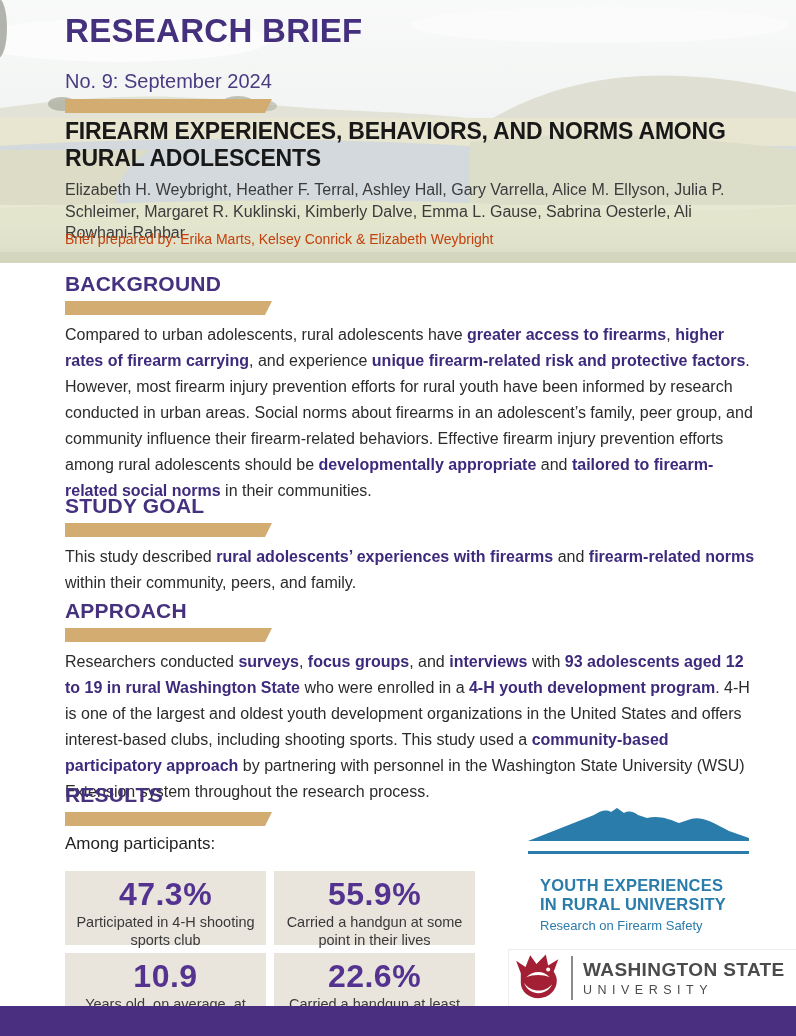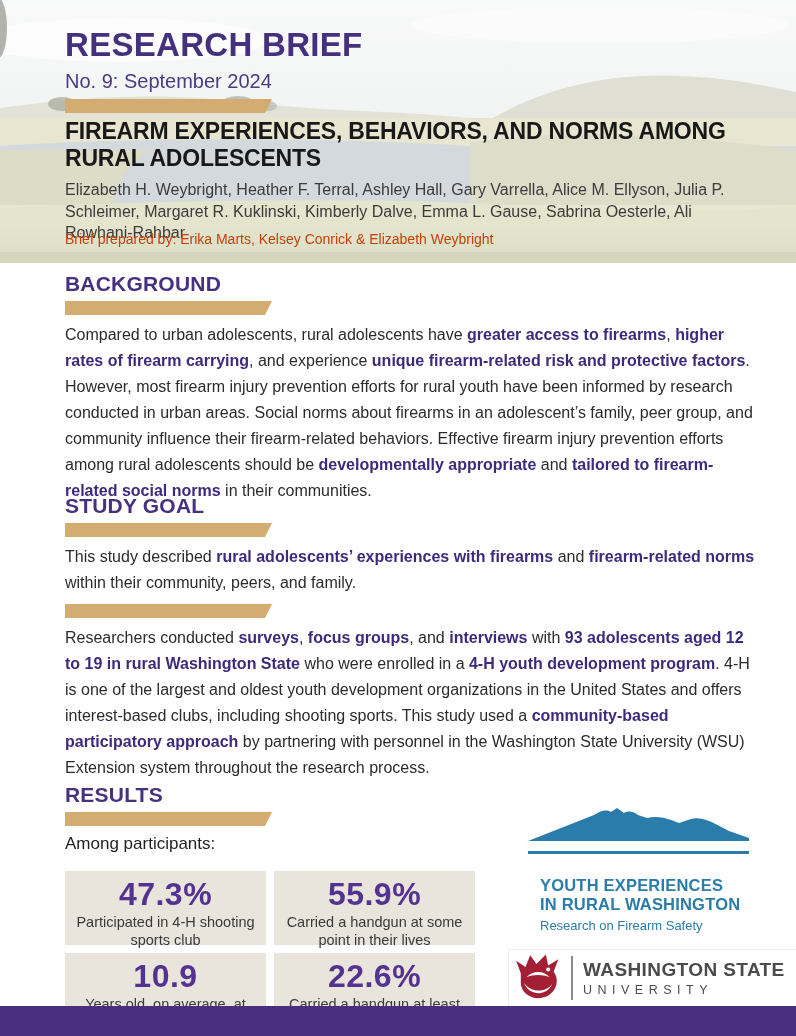--- a/index.html
+++ b/index.html
@@ -5,21 +5,21 @@
   html,body{margin:0;padding:0;background:#ffffff;}
   .page{
     position:relative;width:796px;height:1036px;background:#ffffff;overflow:hidden;
     font-family:"Liberation Sans",sans-serif;-webkit-font-smoothing:antialiased;
   }
   
   .hero{position:absolute;top:0;left:0;width:796px;height:263px;}
   .hero svg.landscape{position:absolute;top:0;left:0;}
   .hero .wash{position:absolute;inset:0;background:rgba(255,255,255,0.44);}
   .hero-content{position:absolute;top:0;left:0;width:796px;height:263px;}
-  .kicker{position:absolute;left:65px;top:26px;font-size:33px;font-weight:800;
+  .kicker{position:absolute;left:65px;top:12px;font-size:33px;font-weight:800;
     letter-spacing:.3px;color:#45307d;}
   .issue{position:absolute;left:65px;top:70px;font-size:20px;color:#4a3b80;}
   .tanbar{width:207px;height:14px;background:#d3ac72;
     clip-path:polygon(0 0,100% 0,calc(100% - 7px) 100%,0 100%);}
   .hero .tanbar{position:absolute;left:65px;top:99px;}
   .doc-title{position:absolute;left:65px;top:118px;width:700px;font-size:23px;
     line-height:27px;font-weight:700;color:#181818;letter-spacing:-0.2px;}
   .authors{position:absolute;left:65px;top:179px;width:692px;font-size:16px;
     line-height:21.5px;color:#3b3b3b;}
   .prepared{position:absolute;left:65px;top:231px;width:692px;font-size:14px;
@@ -113,20 +113,21 @@
     <p class="body-par"><span>Compared to urban adolescents, rural adolescents have </span><span class="hl">greater access to firearms</span><span>, </span><span class="hl">higher rates of firearm carrying</span><span>, and experience </span><span class="hl">unique firearm-related risk and protective factors</span><span>. However, most firearm injury prevention efforts for rural youth have been informed by research conducted in urban areas. Social norms about firearms in an adolescent’s family, peer group, and community influence their firearm-related behaviors. Effective firearm injury prevention efforts among rural adolescents should be </span><span class="hl">developmentally appropriate</span><span> and </span><span class="hl">tailored to firearm-related social norms</span><span> in their communities.</span></p>
   </div>
 
   <div class="section" id="sec-study-goal">
     <div class="section-heading">STUDY GOAL</div>
     <div class="tanbar"></div>
     <p class="body-par"><span>This study described </span><span class="hl">rural adolescents’ experiences with firearms</span><span> and </span><span class="hl">firearm-related norms</span><span> within their community, peers, and family.</span></p>
   </div>
 
   <div class="section" id="sec-approach">
+    <div class="section-heading">APPROACH</div>
     <div class="tanbar"></div>
     <p class="body-par"><span>Researchers conducted </span><span class="hl">surveys</span><span>, </span><span class="hl">focus groups</span><span>, and </span><span class="hl">interviews</span><span> with </span><span class="hl">93 adolescents aged 12 to 19 in rural Washington State</span><span> who were enrolled in a </span><span class="hl">4-H youth development program</span><span>. 4-H is one of the largest and oldest youth development organizations in the United States and offers interest-based clubs, including shooting sports. This study used a </span><span class="hl">community-based participatory approach</span><span> by partnering with personnel in the Washington State University (WSU) Extension system throughout the research process.</span></p>
   </div>
 
   <div class="section" id="sec-results">
     <div class="section-heading">RESULTS</div>
     <div class="tanbar"></div>
     <div class="results-intro">Among participants:</div>
 
     <div class="stats-grid">
@@ -148,21 +149,21 @@
       </div>
     </div>
 
     <div class="logos">
       <div class="yerw">
         <svg width="221" height="38" viewBox="0 0 221 38">
           <path fill="#2a7cab" d="M0,36 L66,10 C72,6 78,4 83,7 L89,3 L96,8 C101,5 106,7 110,10 L119,13 C131,10 141,14 151,18 L163,14 C174,11 186,18 201,26 L221,33 L221,36 Z"></path>
         </svg>
         <div class="yerw-rule"></div>
         <div class="yerw-text">YOUTH EXPERIENCES</div>
-        <div class="yerw-text" style="margin-top:0;">IN RURAL WASHINGTON</div>
+        <div class="yerw-text" style="margin-top:0;">IN RURAL UNIVERSITY</div>
         <div class="yerw-tagline">Research on Firearm Safety</div>
       </div>
 
       <div class="wsu">
         <svg width="50" height="52" viewBox="0 0 64 64">
           <path fill="#a31f34" d="M10 26 L4 10 L16 18 L22 3 L30 14 L42 2 L45 16 L58 8 L52 24 C60 34 56 50 42 56 C26 62 10 52 10 38 Z"></path>
           <path fill="#ffffff" d="M17 31 C26 22 39 22 47 31 C38 27 26 27 17 31 Z"></path>
           <path fill="#ffffff" d="M14 38 C22 50 40 52 50 40 C44 55 21 56 14 38 Z"></path>
           <circle cx="45" cy="21" r="2.6" fill="#ffffff"></circle>
         </svg>

